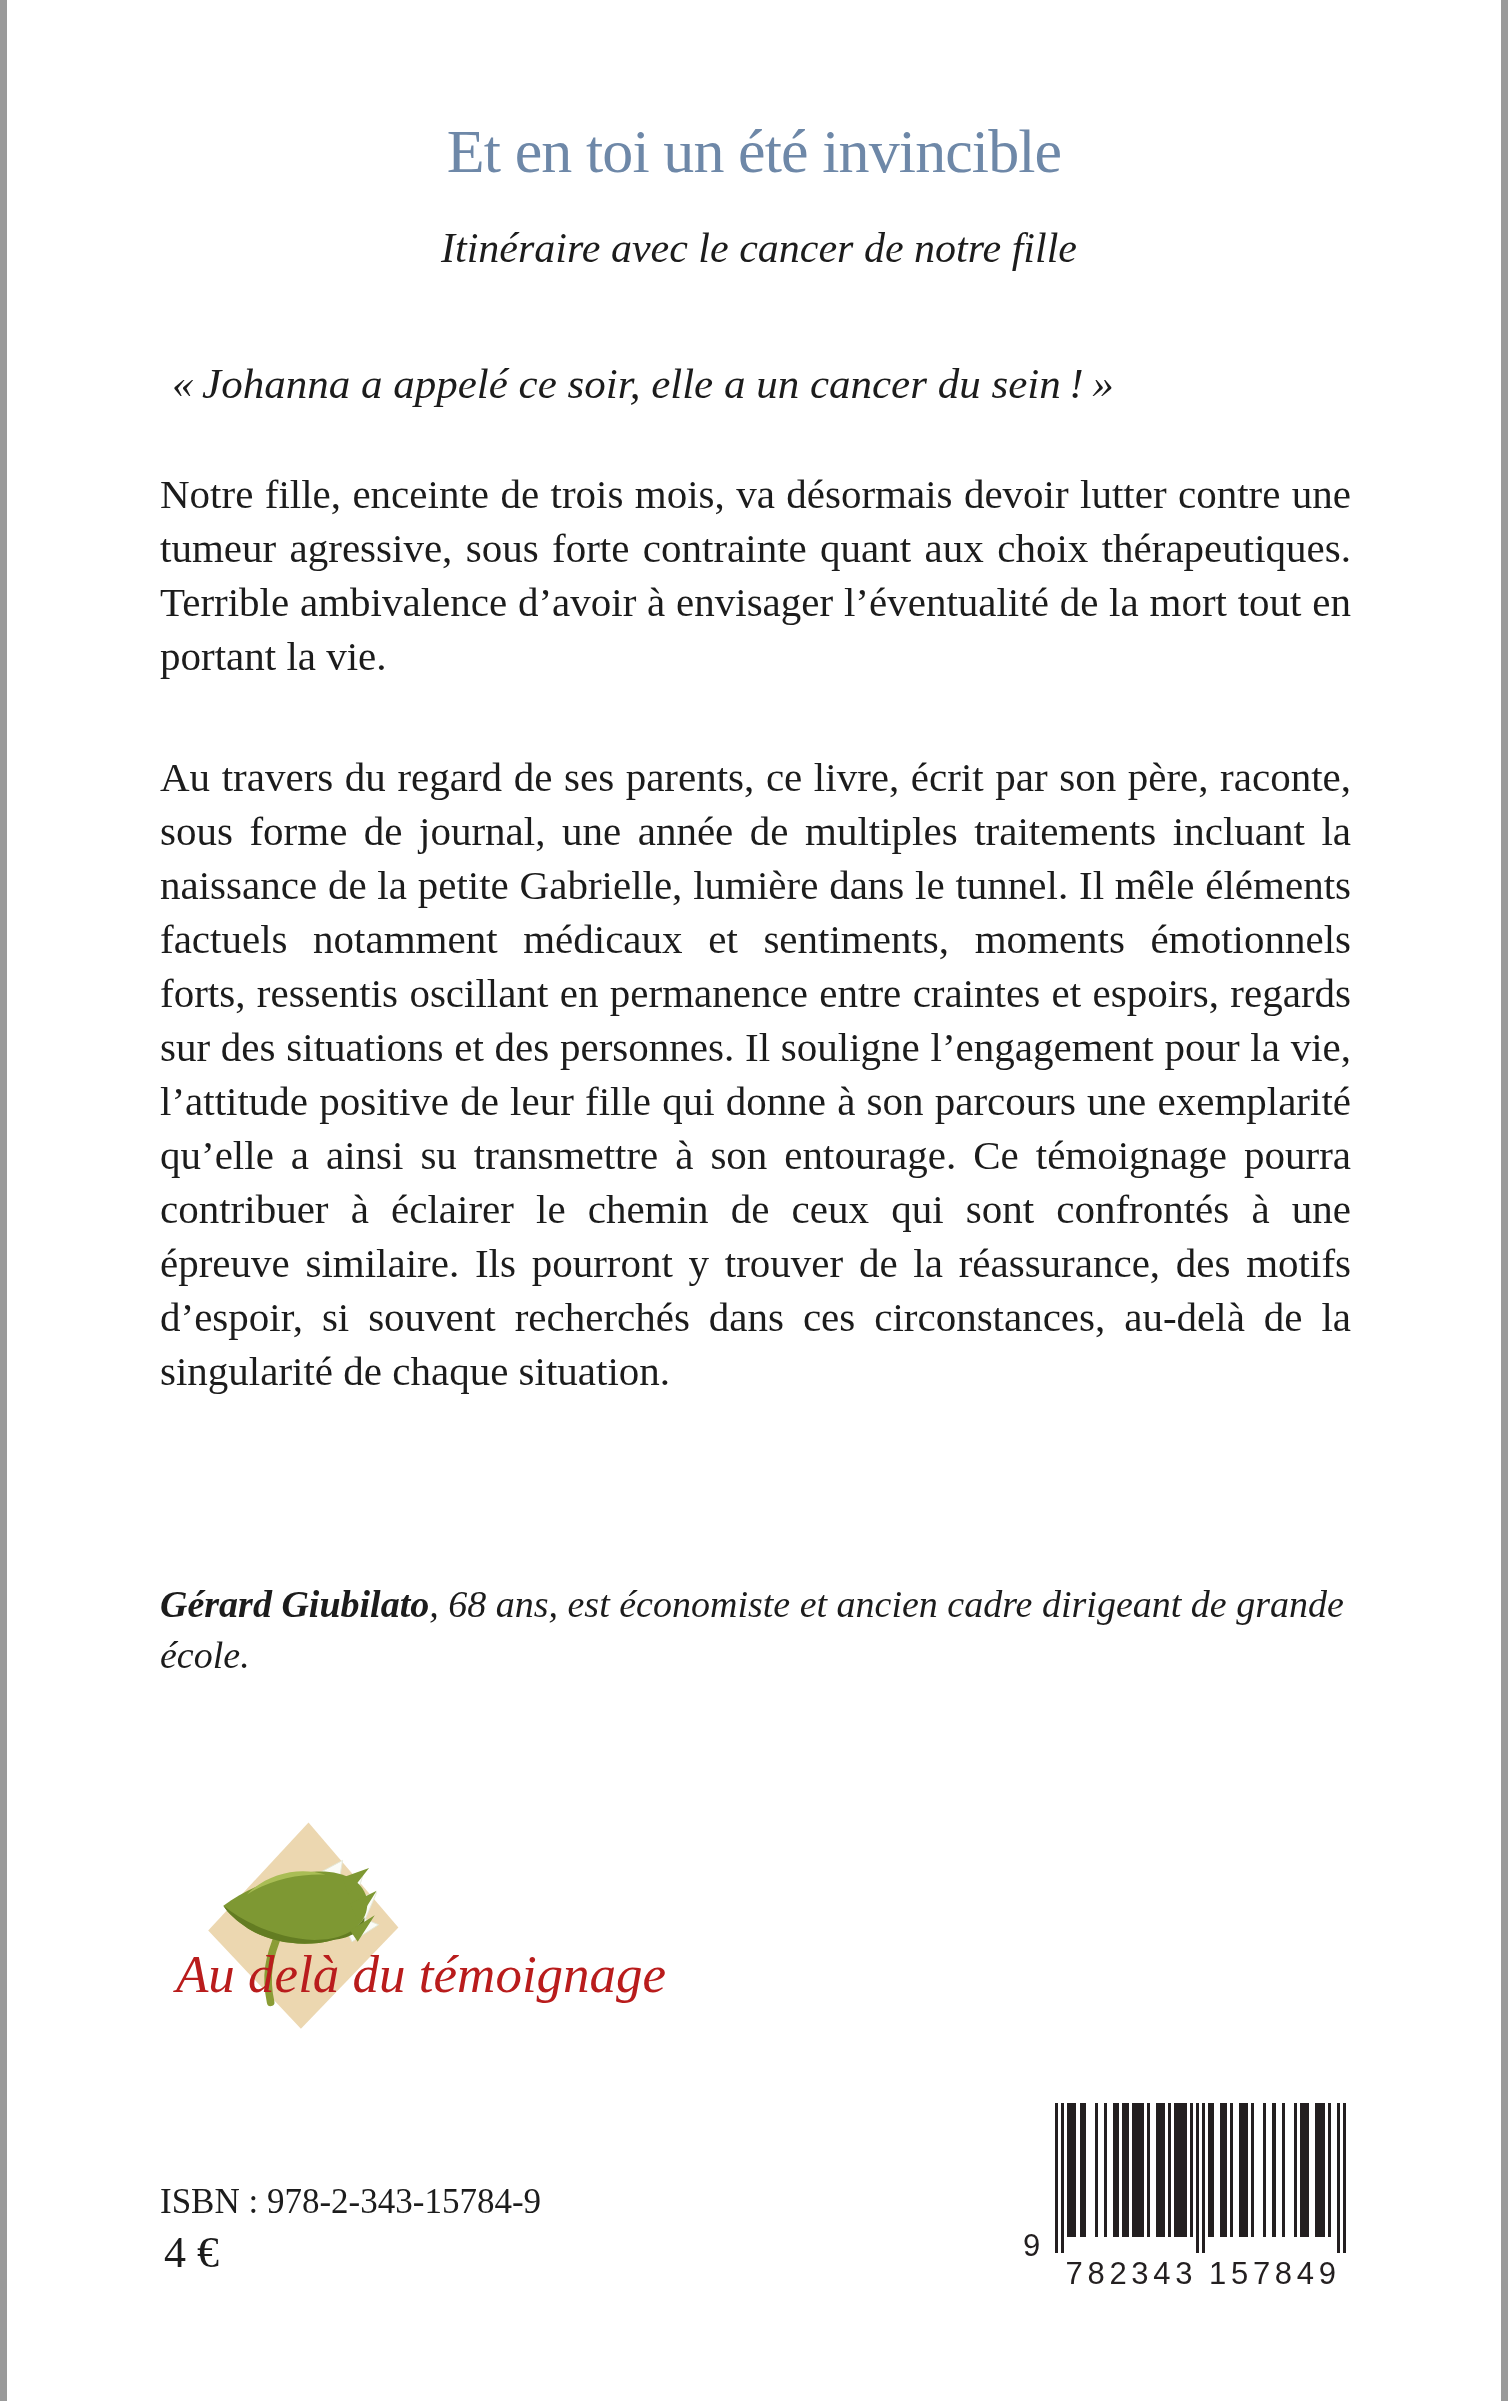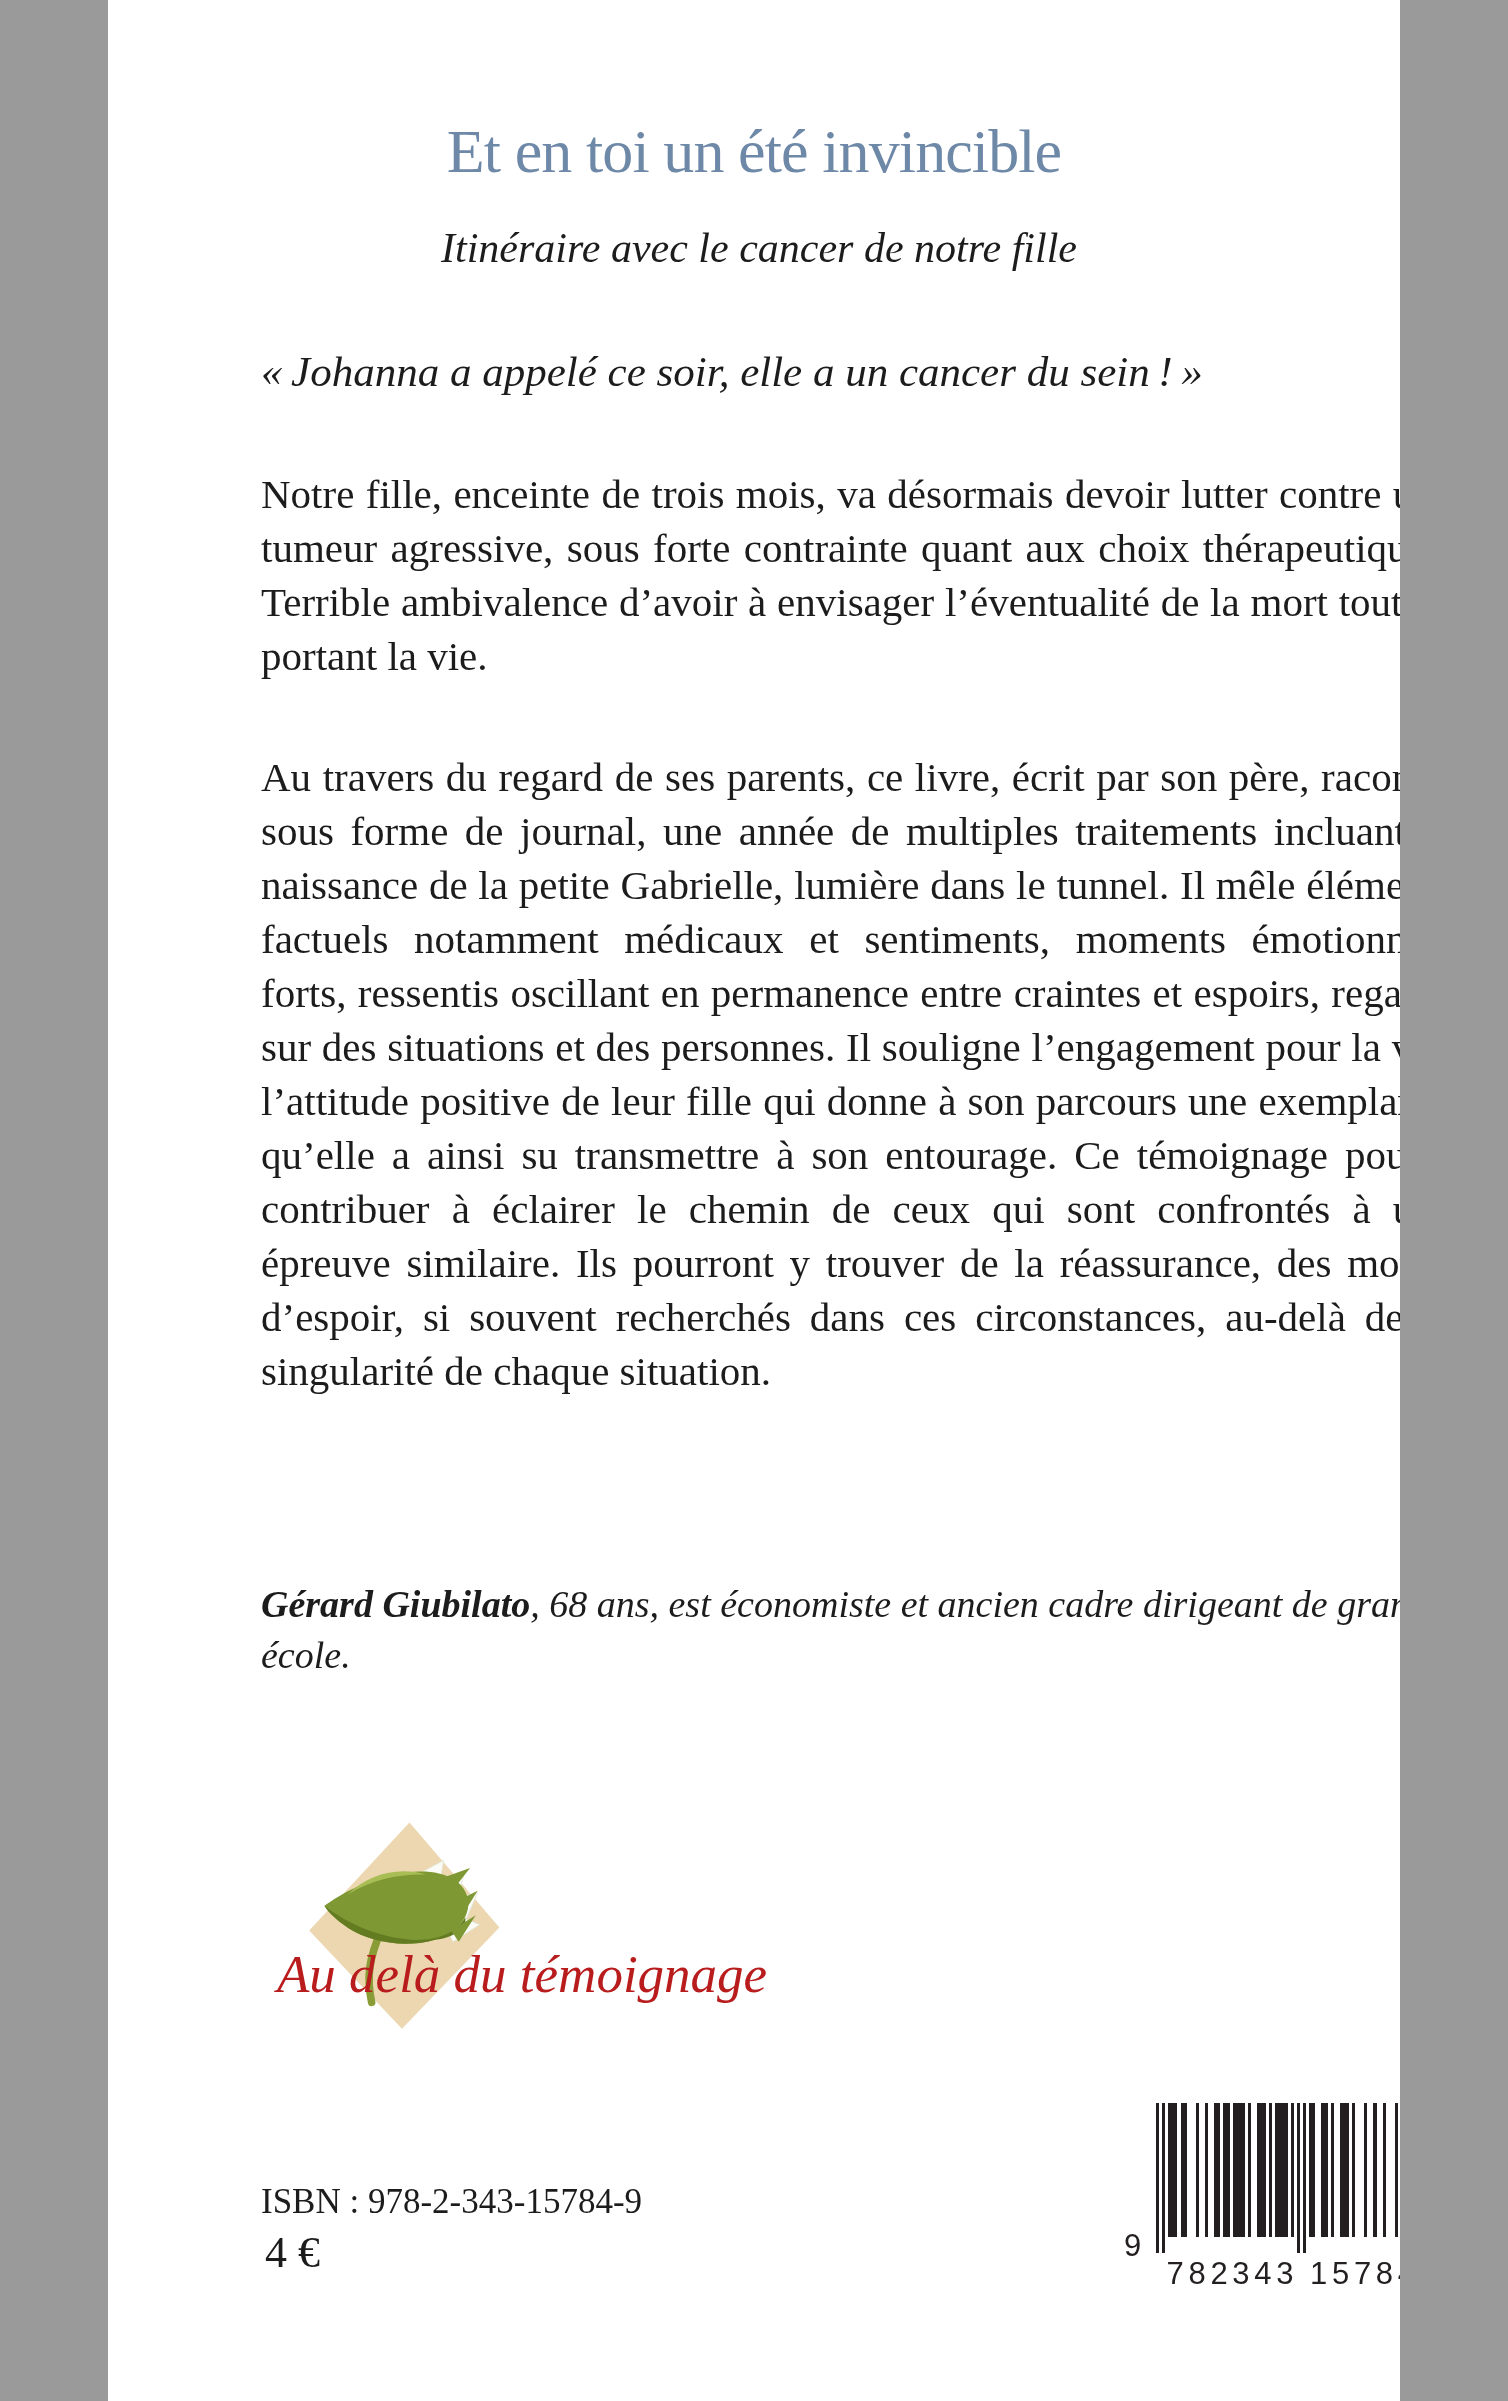--- a/index.html
+++ b/index.html
@@ -1,18 +1,18 @@
 <!DOCTYPE html>
 <html lang="fr" style="font-size:15px"><head>
 <meta charset="utf-8">
 <style>
   html,body{margin:0;padding:0;background:#9a9a9a;}
   .page{
     position:relative;
-    width:1292px;height:2402px;
+    width:1494px;height:2402px;
     margin:0 auto;
     background:#ffffff;
     overflow:hidden;
     font-family:"Liberation Serif","DejaVu Serif",serif;
     color:#1c1c1c;
   }
   .title{
     position:absolute;top:119px;left:0;width:100%;
     margin:0;
     text-align:center;
@@ -22,21 +22,21 @@
   }
   .subtitle{
     position:absolute;top:221px;left:0;width:100%;
     margin:5px;
     text-align:center;
     font-size:42px;line-height:45px;
     font-weight:normal;font-style:italic;
   }
   .quote{
     position:absolute;top:348px;left:153px;width:1191px;
-    margin:0;
+    margin:12px;
     font-size:43px;line-height:47px;
     font-style:italic;
   }
   .para{
     position:absolute;left:153px;width:1191px;
     margin:0;
     font-size:41px;line-height:54px;
     text-align:justify;
   }
   .para1{top:467px;}

